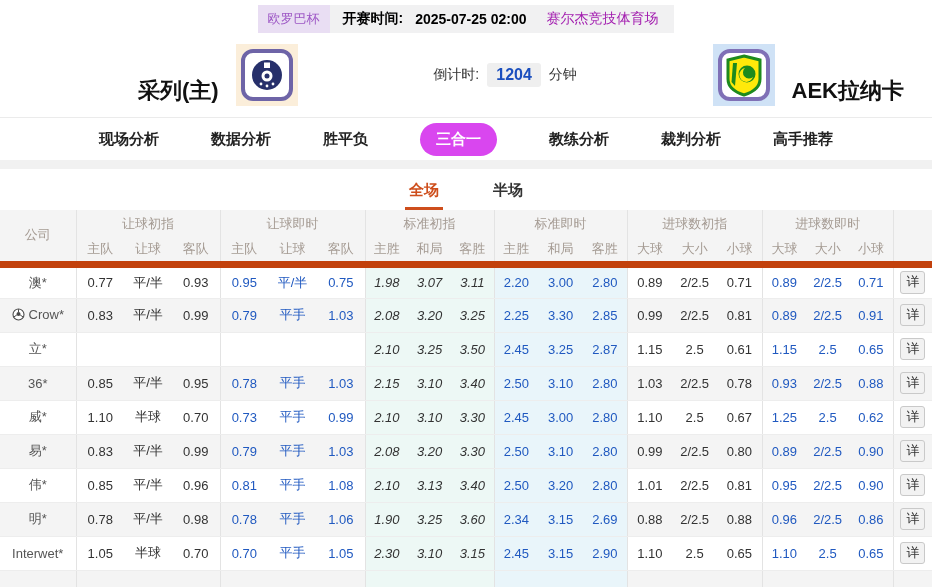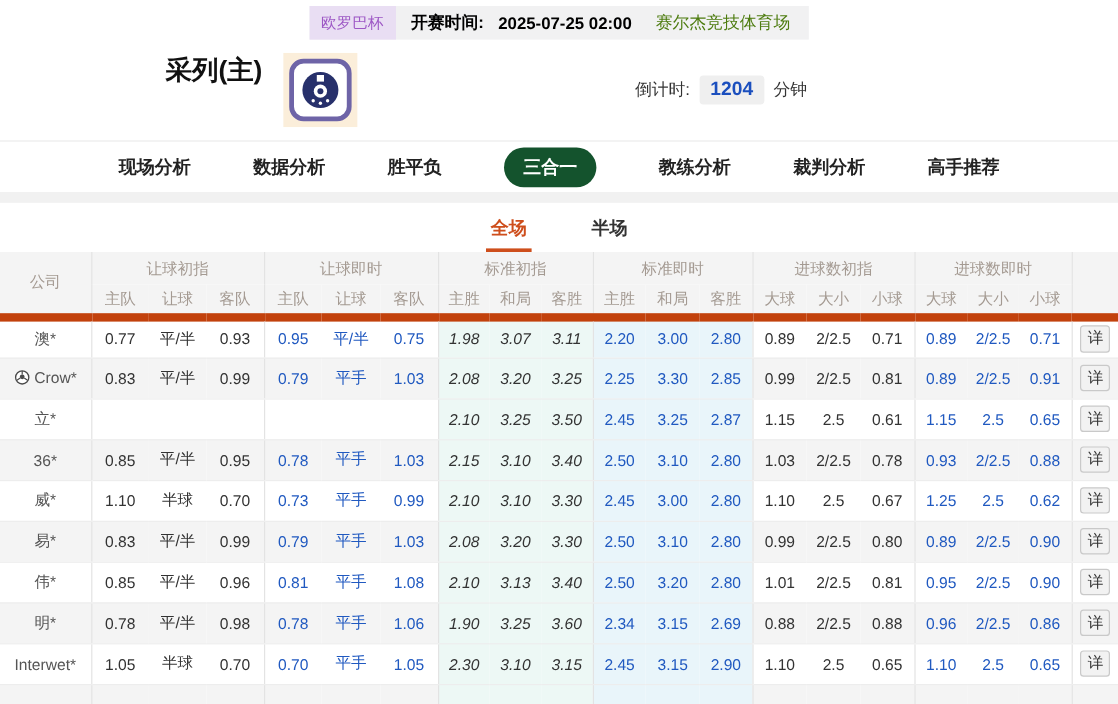--- a/index.html
+++ b/index.html
@@ -7,37 +7,37 @@
     font-family:"Liberation Sans","DejaVu Sans",sans-serif; }
 
   
   .top-bar-wrap { display:flex; justify-content:center; padding-top:5px; }
   .top-bar { display:inline-flex; align-items:center; background:#f1f1f2; height:28px;
     font-size:14px; color:#333; padding-right:16px; }
   .league-chip { background:#e9def3; color:#9d57c5; font-size:13px; height:28px;
     line-height:28px; padding:0 10px; margin-right:13px; }
   .kick-label,.kick-time { font-weight:bold; color:#000000; }
   .kick-time { margin-left:12px; }
-  .venue { margin-left:20px; color:#4d7c0f; }
+  .venue { margin-left:20px; color:#a21caf; }
 
   
   .match-header { display:flex; align-items:center; height:84px; padding:0 28px 0 138px; }
-  .team { display:flex; align-items:flex-start; gap:17px; }
+  .team { display:flex; align-items:flex-end; gap:17px; }
   .team-name { font-size:22px; font-weight:bold; color:#111; }
   .logo-box { width:62px; height:62px; display:inline-block; }
   .countdown { flex:1; display:flex; justify-content:center; align-items:center;
     gap:8px; font-size:14px; color:#333; }
   .cd-value { background:#efefef; border-radius:3px; padding:3px 9px;
     color:#1b4fbe; font-size:16px; font-weight:bold; }
 
   
   .nav-tabs { border-top:1px solid #ebebeb; height:43px; display:flex;
     justify-content:center; align-items:center; gap:52px; }
   .nav-tab { font-size:15px; font-weight:bold; color:#222; cursor:pointer; white-space:nowrap; }
-  .nav-tab.active { background:#14532d; color:#fff; padding:7px 16px; border-radius:17px; }
+  .nav-tab.active { background:#d946ef; color:#fff; padding:7px 16px; border-radius:17px; }
 
   .gray-band { height:9px; background:#f1f1f1; }
 
   
   .sub-tabs { height:41px; display:flex; justify-content:center; align-items:flex-end;
     gap:46px; padding-bottom:0; }
   .sub-tab { font-size:15px; font-weight:bold; color:#333; padding:8px 4px 7px;
     border-bottom:3px solid transparent; cursor:pointer; }
   .sub-tab.active { color:#ce4e1c; border-bottom-color:#ce4e1c; }
 
@@ -85,20 +85,33 @@
         <circle cx="25" cy="40" r="1.4" fill="#fff"></circle>
           <circle cx="31" cy="42" r="1.4" fill="#fff"></circle>
           <circle cx="37" cy="40" r="1.4" fill="#fff"></circle>
       </svg>
     </span>
   </div>
   <div class="countdown">
     <span>倒计时:</span>
     <span class="cd-value">1204</span>
     <span>分钟</span>
+  </div>
+  <div class="team">
+    <span class="logo-box">
+      <svg width="62" height="62" viewBox="0 0 62 62">
+        <rect width="62" height="62" fill="#cfe2f6"></rect>
+        <rect x="7" y="7" width="48" height="48" rx="10" fill="#fff" stroke="#7f70b6" stroke-width="4"></rect>
+        <path d="M31 12 L47 16 V35 Q47 46 31 51 Q15 46 15 35 V16 Z" fill="#ffe90a" stroke="#1d8a1d" stroke-width="3"></path>
+        <path d="M20 19 L24 19 L22 42 L18.5 38 Z" fill="#1d8a1d"></path>
+        <circle cx="34" cy="30" r="8.5" fill="#1d8a1d"></circle>
+        <path d="M32 24 a7 7 0 1 0 8 9 a5.5 5.5 0 1 1 -8 -9" fill="#ffe90a"></path>
+      </svg>
+    </span>
+    <span class="team-name">AEK拉纳卡</span>
   </div>
 </div>
 
 <div class="nav-tabs">
     <span class="nav-tab">现场分析</span>
     <span class="nav-tab">数据分析</span>
     <span class="nav-tab">胜平负</span>
     <span class="nav-tab active">三合一</span>
     <span class="nav-tab">教练分析</span>
     <span class="nav-tab">裁判分析</span>

